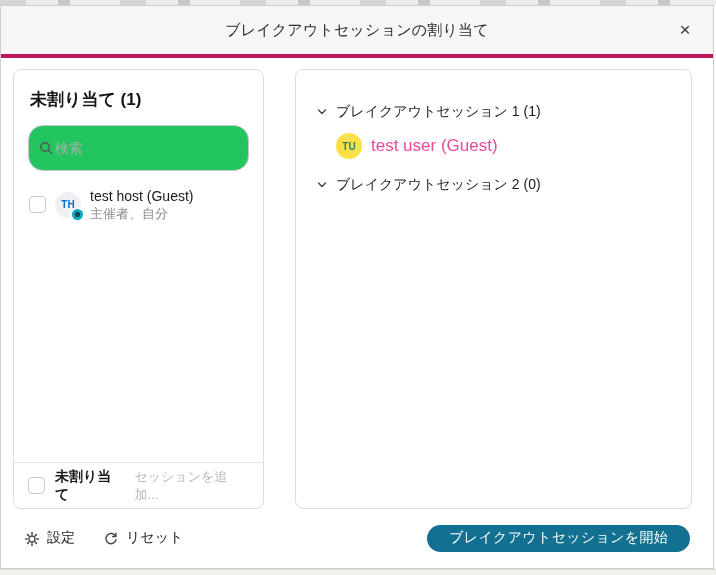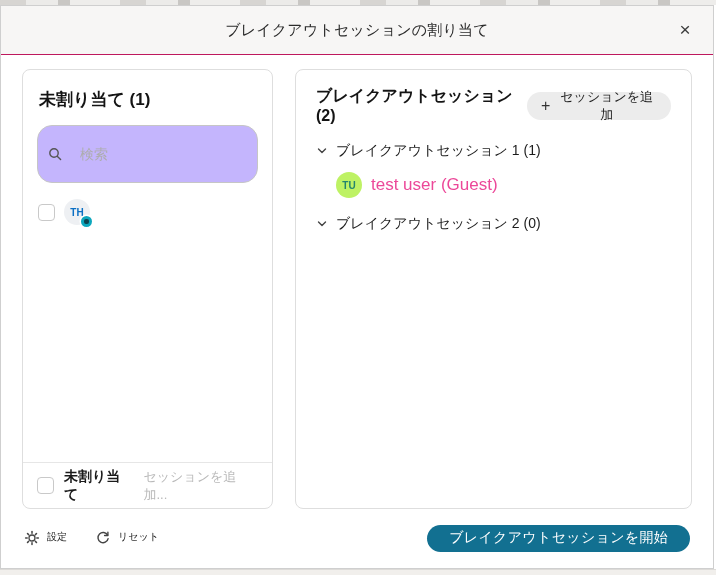--- a/index.html
+++ b/index.html
@@ -16,57 +16,57 @@
   .backdrop-bottom{
     position:absolute;bottom:0;left:0;width:716px;height:5px;
     background:#f1efec;border-top:1px solid #dddbd8;
   }
   .dialog{
     position:absolute;top:5px;left:0;width:714px;height:564px;
     background:#ffffff;border:1px solid #cfcfcf;box-sizing:border-box;
   }
   .titlebar{
     position:absolute;top:0;left:0;right:0;height:48px;
-    background:#f7f6f5;border-bottom:1px solid #be185d;
+    background:#f7f6f5;border-bottom:4px solid #be185d;
     display:flex;align-items:center;justify-content:center;
   }
   .title{font-size:15px;color:#2b2b2b;letter-spacing:.2px;}
   .close-btn{
     position:absolute;right:14px;top:10px;width:28px;height:28px;border:none;background:transparent;
     font-size:19px;line-height:28px;color:#3c3c3c;cursor:pointer;padding:0;
   }
   .panel{
     position:absolute;top:63px;height:440px;background:#fff;
     border:1px solid #dedede;border-radius:8px;box-sizing:border-box;
   }
-  .panel-left{left:21px;width:251px;}
+  .panel-left{left:12px;width:251px;}
   .panel-right{left:294px;width:397px;}
   .pl-inner{padding:14px 14px 0 14px;}
   .pl-header{font-size:17px;font-weight:bold;color:#141414;margin:4px 0 0 2px;}
   .search-box{
     margin-top:14px;height:28px;border:1px solid #c6c6c6;border-radius:15px;
-    display:flex;align-items:center;padding:14px 10px;gap:16px;background:#c4b5fd;
+    display:flex;align-items:center;padding:8px 10px;gap:0;background:#22c55e;
   }
   .search-box input{
     border:none;outline:none;flex:1;font-size:14px;color:#333;background:transparent;
     font-family:"Liberation Sans","DejaVu Sans",sans-serif;
   }
   .search-box input::placeholder{color:#adadad;}
   .participant-row{display:flex;align-items:center;margin-top:16px;gap:9px;padding-left:1px;}
   .checkbox{
     width:17px;height:17px;border:1.5px solid #c9c9c9;border-radius:4px;background:#fff;
     flex:0 0 auto;box-sizing:border-box;cursor:pointer;
   }
   .avatar{
     width:26px;height:26px;border-radius:50%;background:#eef0f3;
     display:flex;align-items:center;justify-content:center;
     font-size:10px;font-weight:bold;flex:0 0 auto;position:relative;
   }
   .avatar.th{color:#0b6fc4;}
-  .avatar.tu{background:#bef264;color:#23856e;}
+  .avatar.tu{background:#fde047;color:#23856e;}
   .presence-badge{
     position:absolute;right:-2px;bottom:-2px;width:11px;height:11px;border-radius:50%;
     background:#0ca7bd;box-shadow:0 0 0 1.5px #ffffff;
   }
   .presence-badge::after{
     content:"";position:absolute;left:3px;top:3px;width:5px;height:5px;border-radius:2px;background:#0d4451;
   }
   .p-name{font-size:14px;color:#1a1a1a;line-height:18px;}
   .p-role{font-size:13px;color:#8c8c8c;line-height:17px;}
   .pl-footer{
@@ -87,22 +87,22 @@
   .session-row{display:flex;align-items:center;gap:8px;margin-top:17px;cursor:pointer;text-align:center;}
   .session-label{font-size:14px;color:#1c1c1c;}
   .member-row{display:flex;align-items:center;gap:9px;margin:12px 0 0 20px;}
   .member-name{font-size:17px;color:#ec4899;}
   .chevron{flex:0 0 auto;display:block;}
   .footer{
     position:absolute;left:0;right:0;bottom:0;height:60px;
     display:flex;align-items:center;padding:0 23px;box-sizing:border-box;gap:28px;
   }
   .footer-action{
-    display:flex;align-items:flex-start;gap:7px;border:none;background:transparent;cursor:pointer;
-    font-size:10px;color:#1c1c1c;padding:0;font-family:"Liberation Sans","DejaVu Sans",sans-serif;
+    display:flex;align-items:flex-end;gap:7px;border:none;background:transparent;cursor:pointer;
+    font-size:14px;color:#1c1c1c;padding:0;font-family:"Liberation Sans","DejaVu Sans",sans-serif;
   }
   .start-btn{
     margin-left:auto;height:27px;border:none;border-radius:17px;background:#127091;color:#ffffff;
     font-size:14px;padding:0 22px;cursor:pointer;letter-spacing:.3px;
     font-family:"Liberation Sans","DejaVu Sans",sans-serif;
   }
 </style>
 </head>
 <body>
 
@@ -129,39 +129,36 @@
         </svg>
         <input type="text" placeholder="検索" style="">
       </div>
 
       <div class="participant-row">
         <span class="checkbox"></span>
         <span class="avatar th">
           <span>TH</span>
           <span class="presence-badge"></span>
         </span>
+        <span>
+          <div class="p-name">test host (Guest)</div>
+          <div class="p-role">主催者、自分</div>
+        </span>
       </div>
     </div>
 
     <div class="pl-footer">
       <span class="checkbox"></span>
       <span class="select-all-label">未割り当て</span>
       <span class="move-link">セッションを追加...</span>
     </div>
   </div>
 
   <div class="panel panel-right">
     <div class="pr-inner">
-      <div class="pr-header-row">
-        <span class="pr-header">ブレイクアウトセッション (2)</span>
-        <button class="add-session-btn">
-          <span class="plus">+</span>
-          <span>セッションを追加</span>
-        </button>
-      </div>
 
       <div class="session-row">
         <svg class="chevron" width="12" height="12" viewBox="0 0 12 12">
           <polyline points="2.5,4 6,7.5 9.5,4" fill="none" stroke="#444" stroke-width="1.4" stroke-linecap="round" stroke-linejoin="round"></polyline>
         </svg>
         <span class="session-label">ブレイクアウトセッション 1 (1)</span>
       </div>
 
       <div class="member-row">
         <span class="avatar tu">

